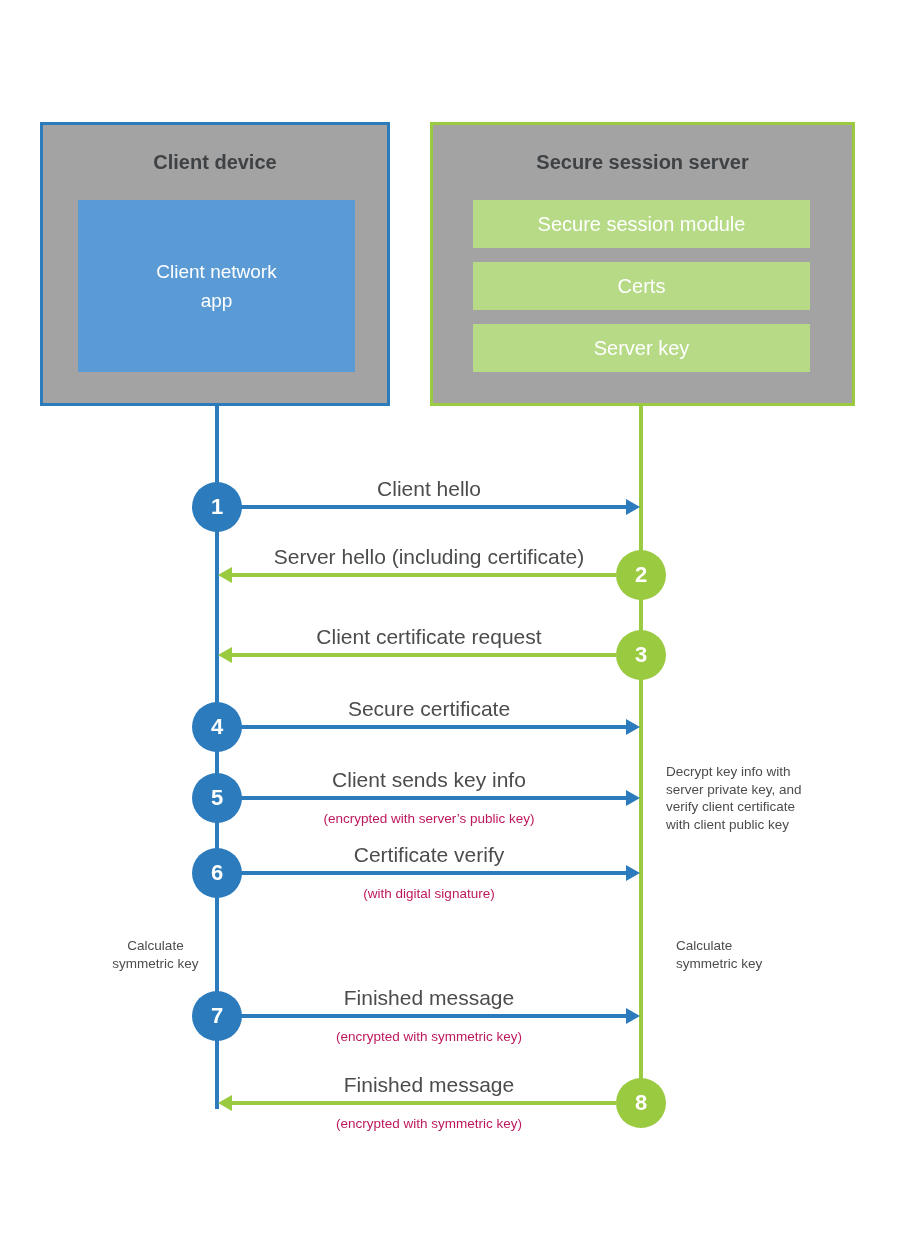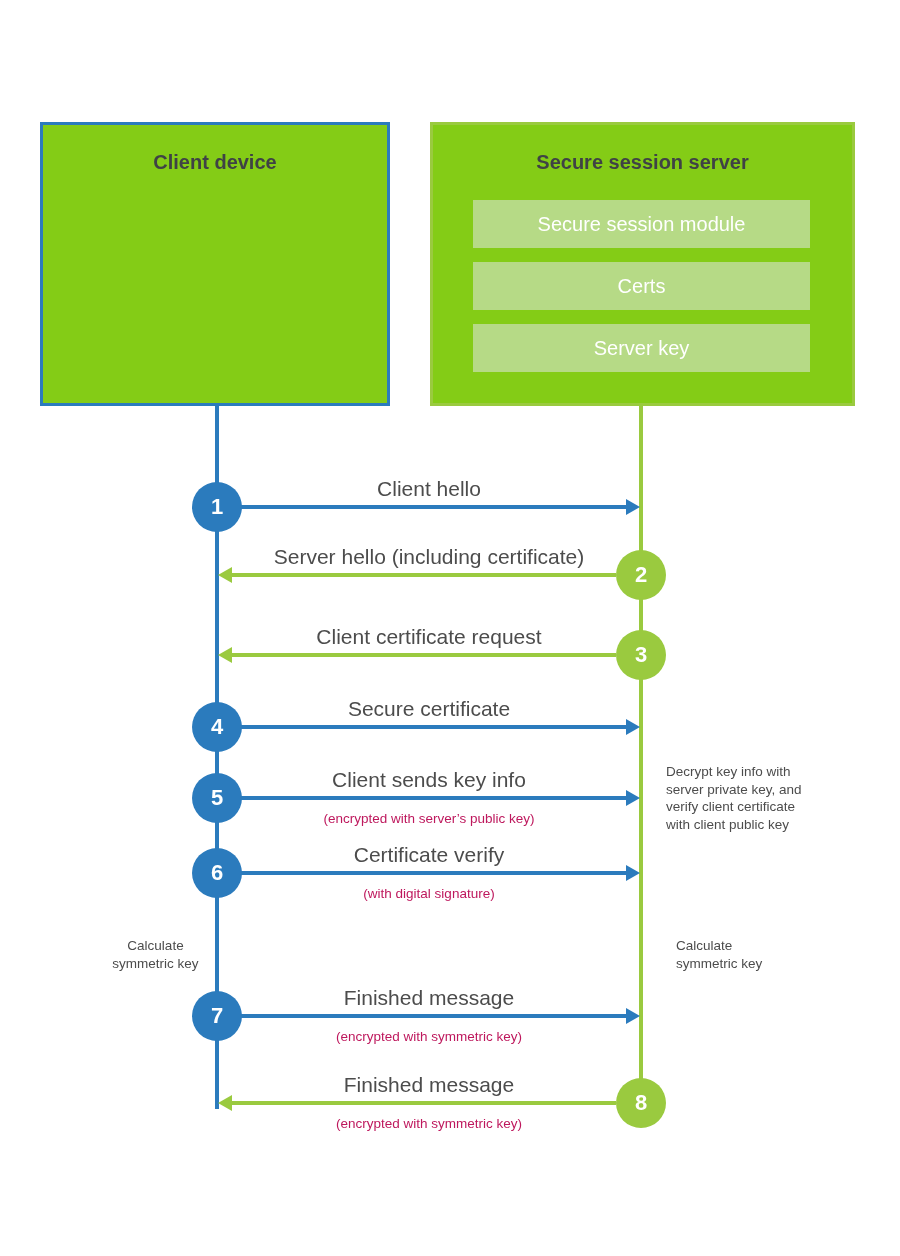--- a/index.html
+++ b/index.html
@@ -3,21 +3,21 @@
 <meta charset="utf-8">
 <style>
   html,body{margin:0;padding:0;background:#ffffff;}
   body{font-family:"Liberation Sans", sans-serif;}
   #canvas{position:relative;width:900px;height:1256px;background:#ffffff;overflow:hidden;}
 
   .page-title{position:absolute;left:36px;top:28px;font-size:28px;color:#636363;
     font-weight:400;letter-spacing:0.2px;}
 
   
-  .actor-box{position:absolute;top:122px;height:284px;background:#84cc16;box-sizing:border-box;}
+  .actor-box{position:absolute;top:122px;height:284px;background:#a3a3a3;box-sizing:border-box;}
   .client-box{left:40px;width:350px;border:3px solid #2b7bbd;}
   .server-box{left:430px;width:425px;border:3px solid #9aca3f;}
   .actor-title{position:absolute;top:26px;left:0;width:100%;text-align:center;
     font-size:20px;font-weight:bold;color:#3f4245;}
   .app-box{position:absolute;left:35px;top:75px;width:277px;height:172px;background:#5b9bd5;
     display:flex;align-items:center;justify-content:center;text-align:center;
     color:#ffffff;font-size:19px;line-height:29px;white-space:pre-line;}
   .module-bar{position:absolute;left:40px;width:337px;height:48px;background:#b6da86;
     display:flex;align-items:center;justify-content:center;
     color:#ffffff;font-size:20px;}
@@ -51,20 +51,22 @@
   .note-calc-right{left:676px;top:937px;width:140px;text-align:left;}
 </style>
 </head>
 <body>
 
 <div id="canvas">
 
 
   <div class="actor-box client-box">
     <div class="actor-title">Client device</div>
+    <div class="app-box">Client network
+app</div>
   </div>
 
   <div class="actor-box server-box">
     <div class="actor-title">Secure session server</div>
     <div class="module-bar" style="top:75px">Secure session module</div>
     <div class="module-bar" style="top:137px">Certs</div>
     <div class="module-bar" style="top:199px">Server key</div>
   </div>
 
   <div class="lifeline blue"></div>

